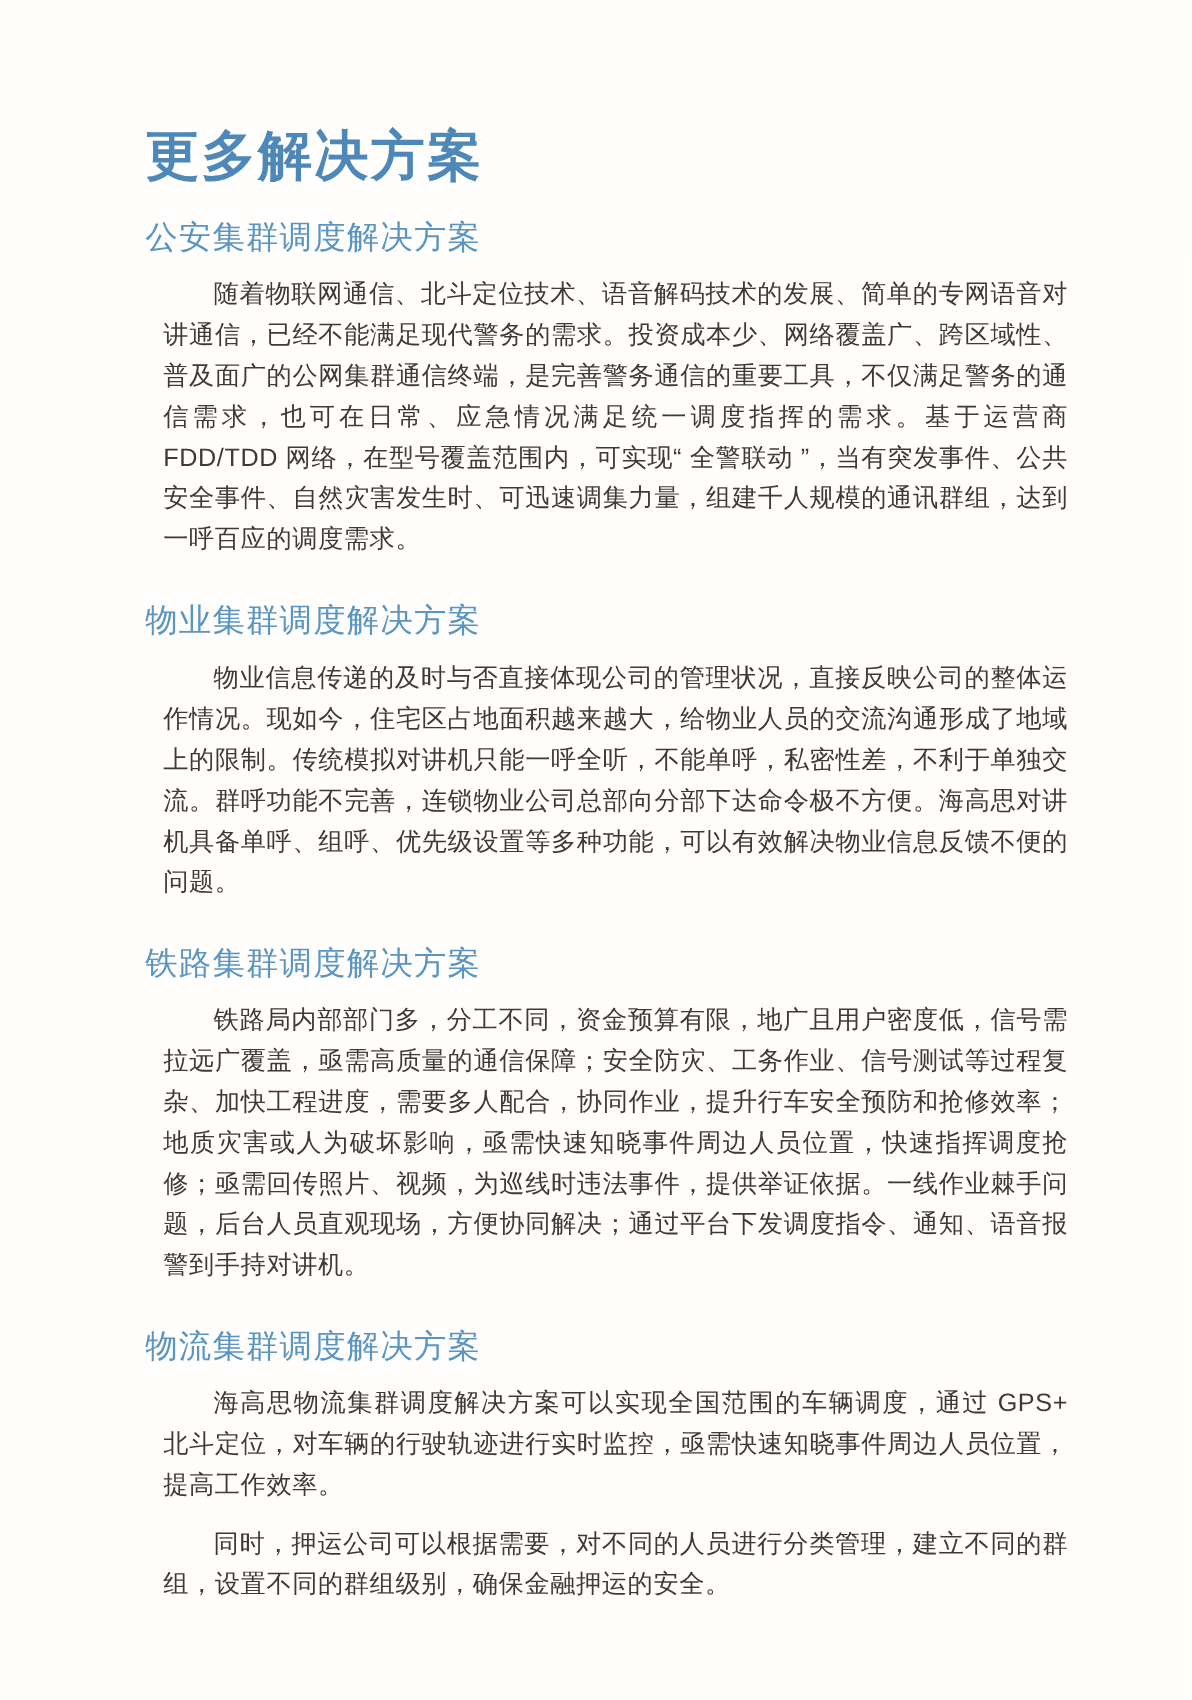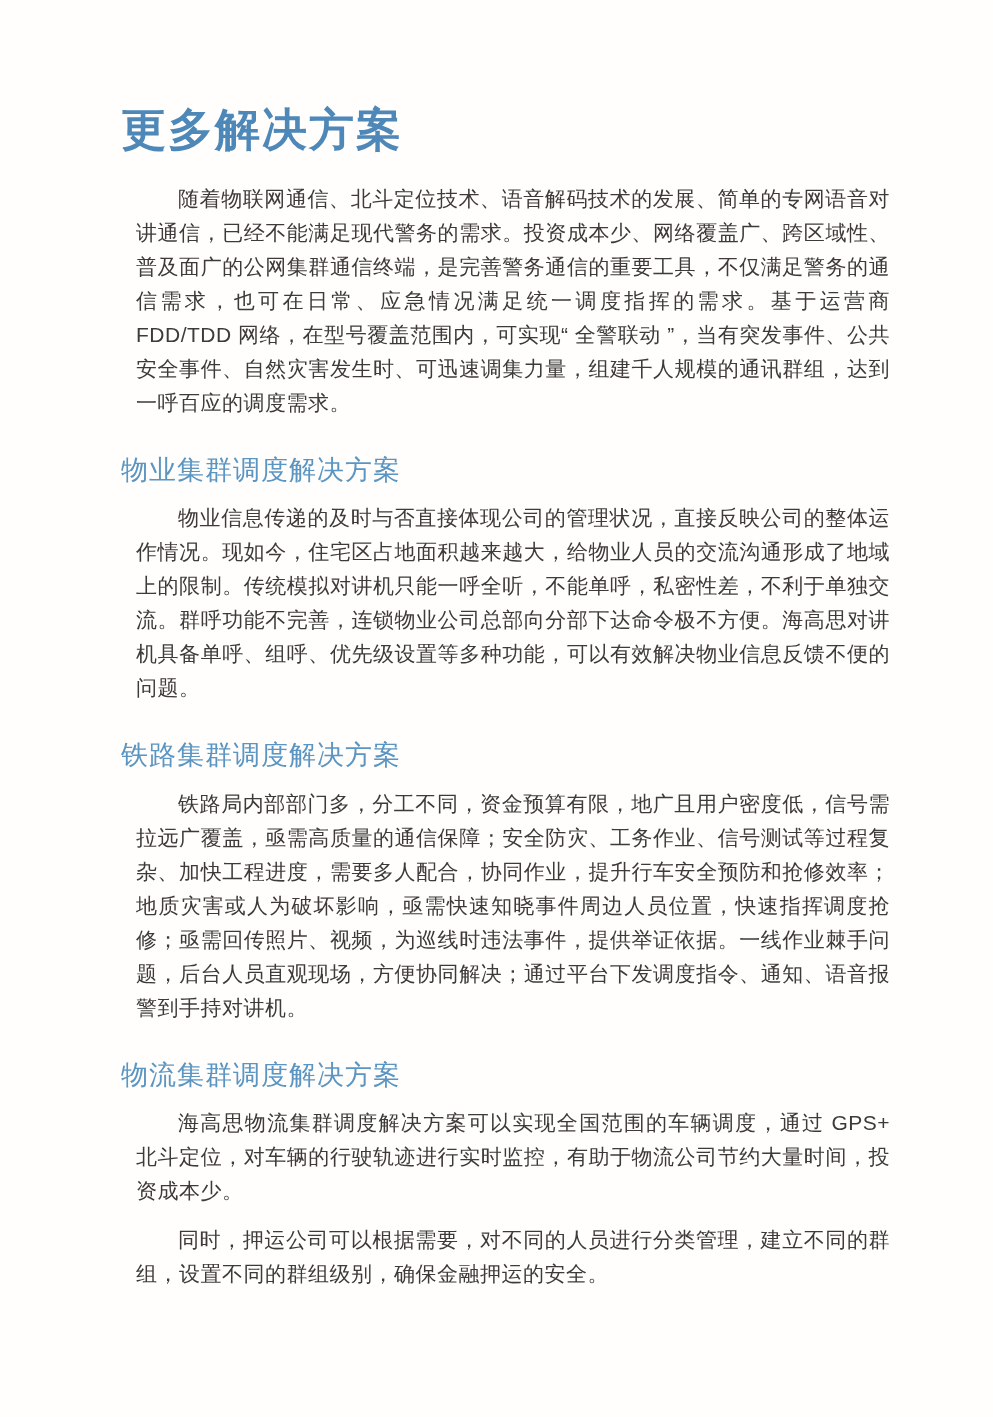--- a/index.html
+++ b/index.html
@@ -48,35 +48,36 @@
   }
 </style>
 </head>
 <body>
 
 <div class="page">
 
   <h1 class="page-title">更多解决方案</h1>
 
   <section class="doc-section">
+    <h2>公安集群调度解决方案</h2>
     <p>随着物联网通信、北斗定位技术、语音解码技术的发展、简单的专网语音对讲通信，已经不能满足现代警务的需求。投资成本少、网络覆盖广、跨区域性、普及面广的公网集群通信终端，是完善警务通信的重要工具，不仅满足警务的通信需求，也可在日常、应急情况满足统一调度指挥的需求。基于运营商 FDD/TDD 网络，在型号覆盖范围内，可实现“ 全警联动 ”，当有突发事件、公共安全事件、自然灾害发生时、可迅速调集力量，组建千人规模的通讯群组，达到一呼百应的调度需求。</p>
   </section>
 
   <section class="doc-section">
     <h2>物业集群调度解决方案</h2>
     <p>物业信息传递的及时与否直接体现公司的管理状况，直接反映公司的整体运作情况。现如今，住宅区占地面积越来越大，给物业人员的交流沟通形成了地域上的限制。传统模拟对讲机只能一呼全听，不能单呼，私密性差，不利于单独交流。群呼功能不完善，连锁物业公司总部向分部下达命令极不方便。海高思对讲机具备单呼、组呼、优先级设置等多种功能，可以有效解决物业信息反馈不便的问题。</p>
   </section>
 
   <section class="doc-section">
     <h2>铁路集群调度解决方案</h2>
     <p>铁路局内部部门多，分工不同，资金预算有限，地广且用户密度低，信号需拉远广覆盖，亟需高质量的通信保障；安全防灾、工务作业、信号测试等过程复杂、加快工程进度，需要多人配合，协同作业，提升行车安全预防和抢修效率；地质灾害或人为破坏影响，亟需快速知晓事件周边人员位置，快速指挥调度抢修；亟需回传照片、视频，为巡线时违法事件，提供举证依据。一线作业棘手问题，后台人员直观现场，方便协同解决；通过平台下发调度指令、通知、语音报警到手持对讲机。</p>
   </section>
 
   <section class="doc-section">
     <h2>物流集群调度解决方案</h2>
-    <p>海高思物流集群调度解决方案可以实现全国范围的车辆调度，通过 GPS+ 北斗定位，对车辆的行驶轨迹进行实时监控，有助于物流公司节约大量时间，投资成本少。</p>
+    <p>海高思物流集群调度解决方案可以实现全国范围的车辆调度，通过 GPS+ 北斗定位，对车辆的行驶轨迹进行实时监控，亟需快速知晓事件周边人员位置，提高工作效率。</p>
   </section>
 
   <section class="doc-section">
     <p>同时，押运公司可以根据需要，对不同的人员进行分类管理，建立不同的群组，设置不同的群组级别，确保金融押运的安全。</p>
   </section>
 
 </div>
 
 </body></html>

